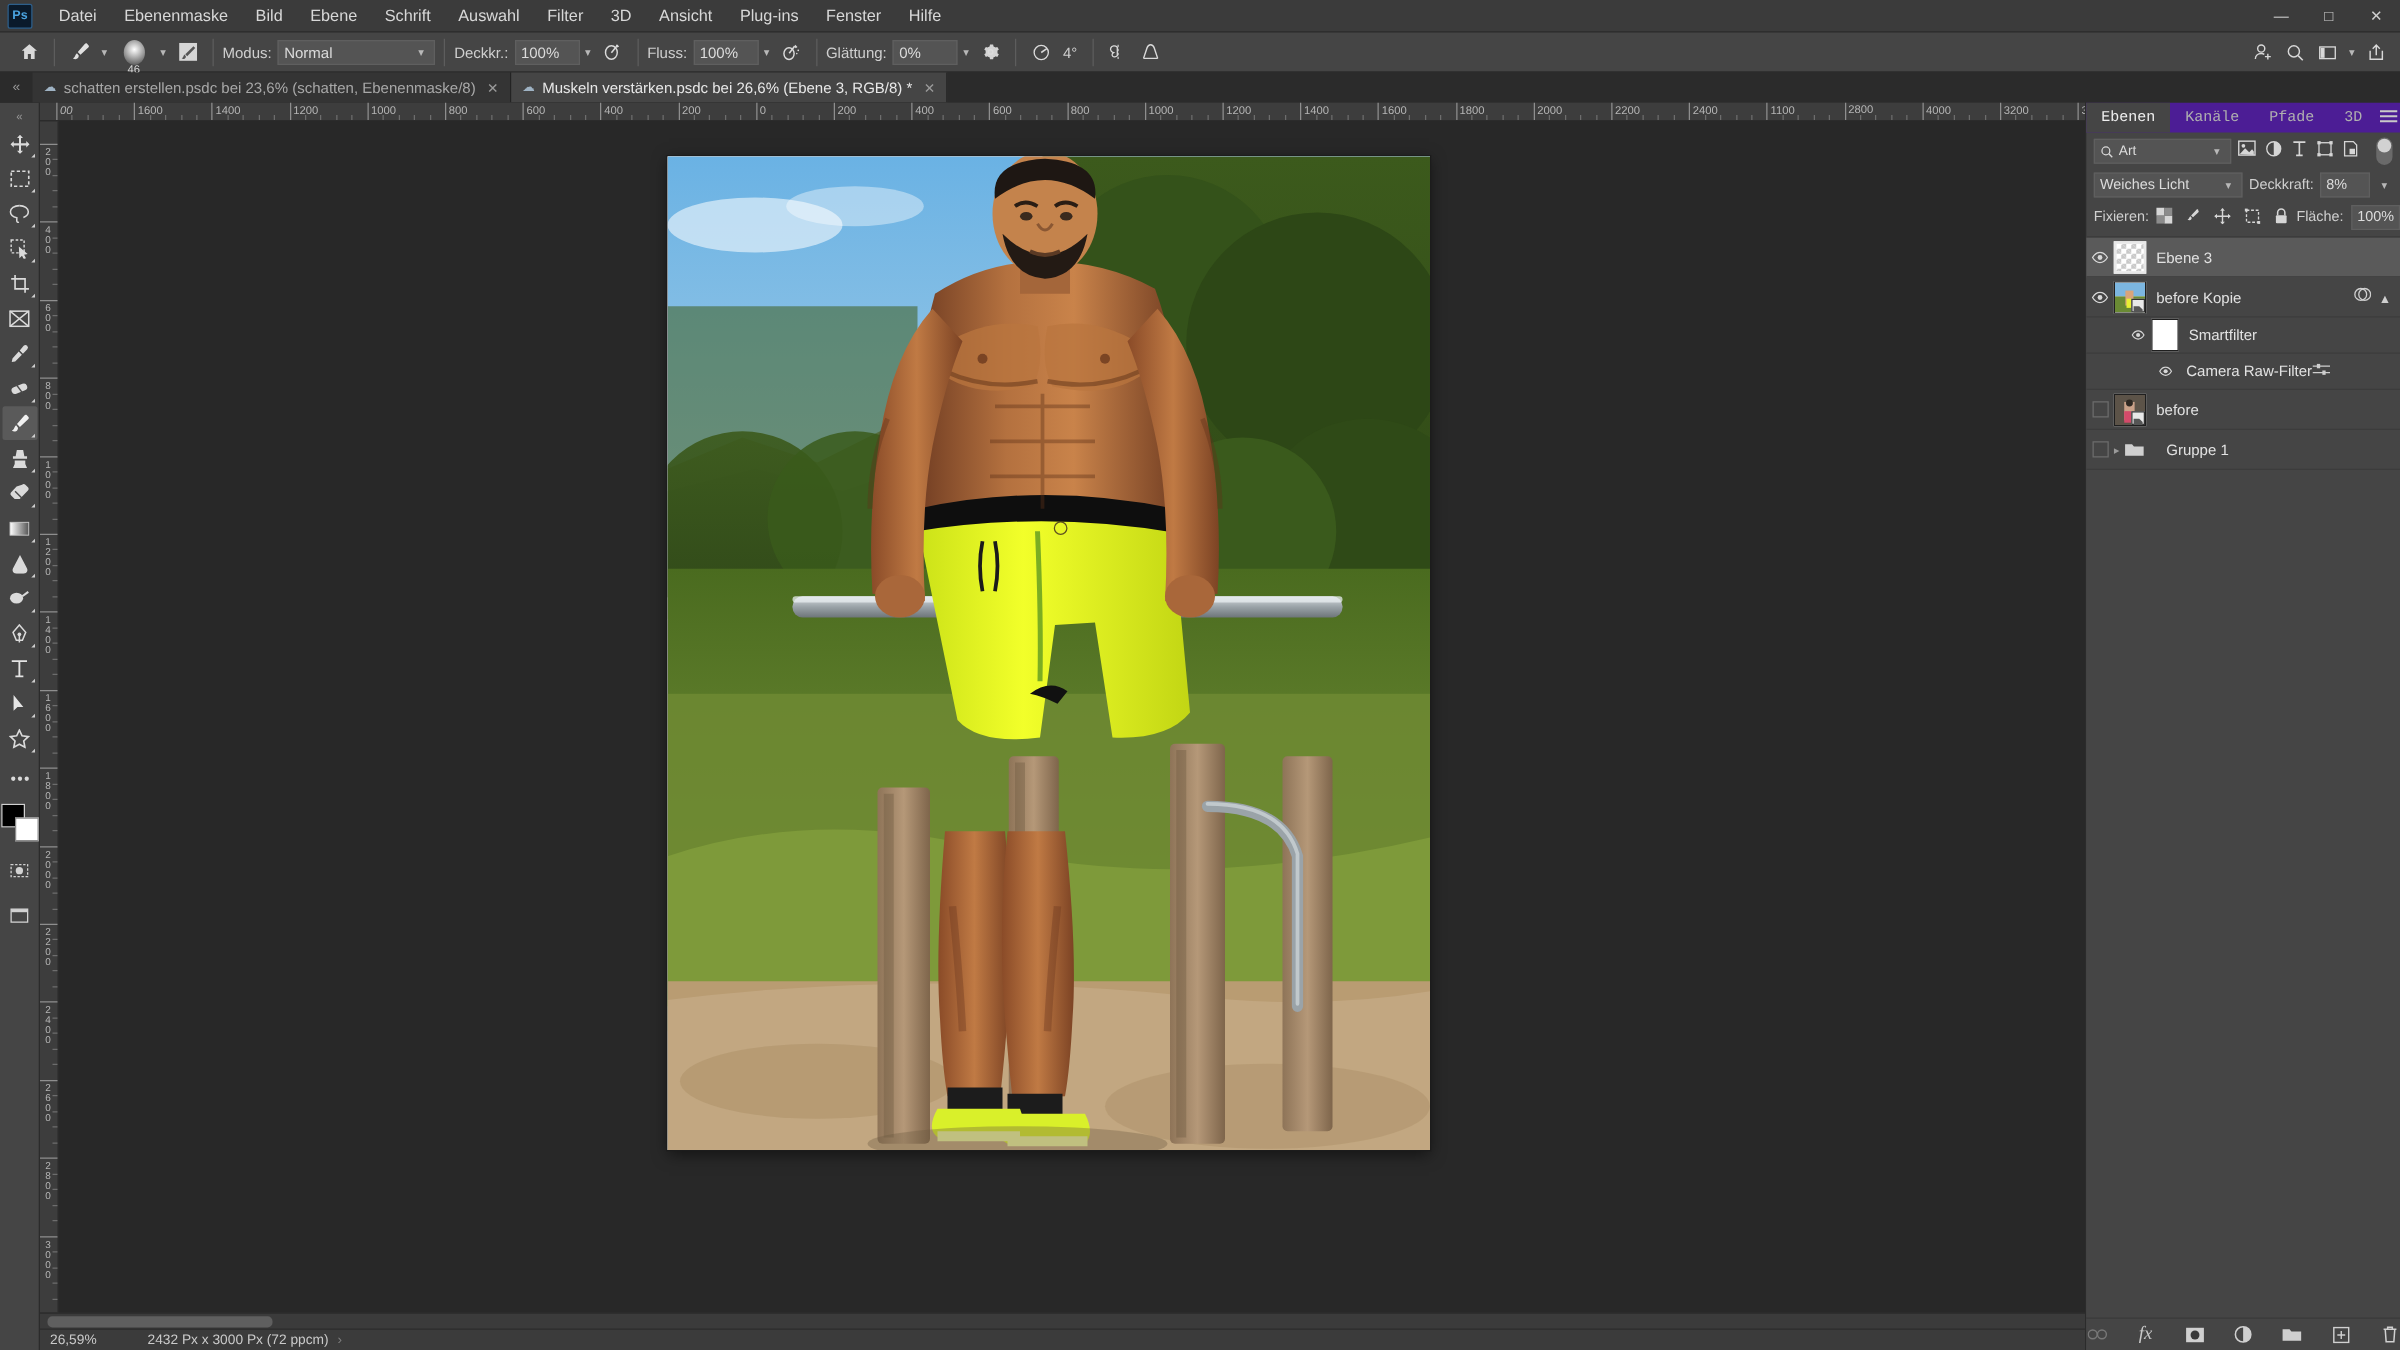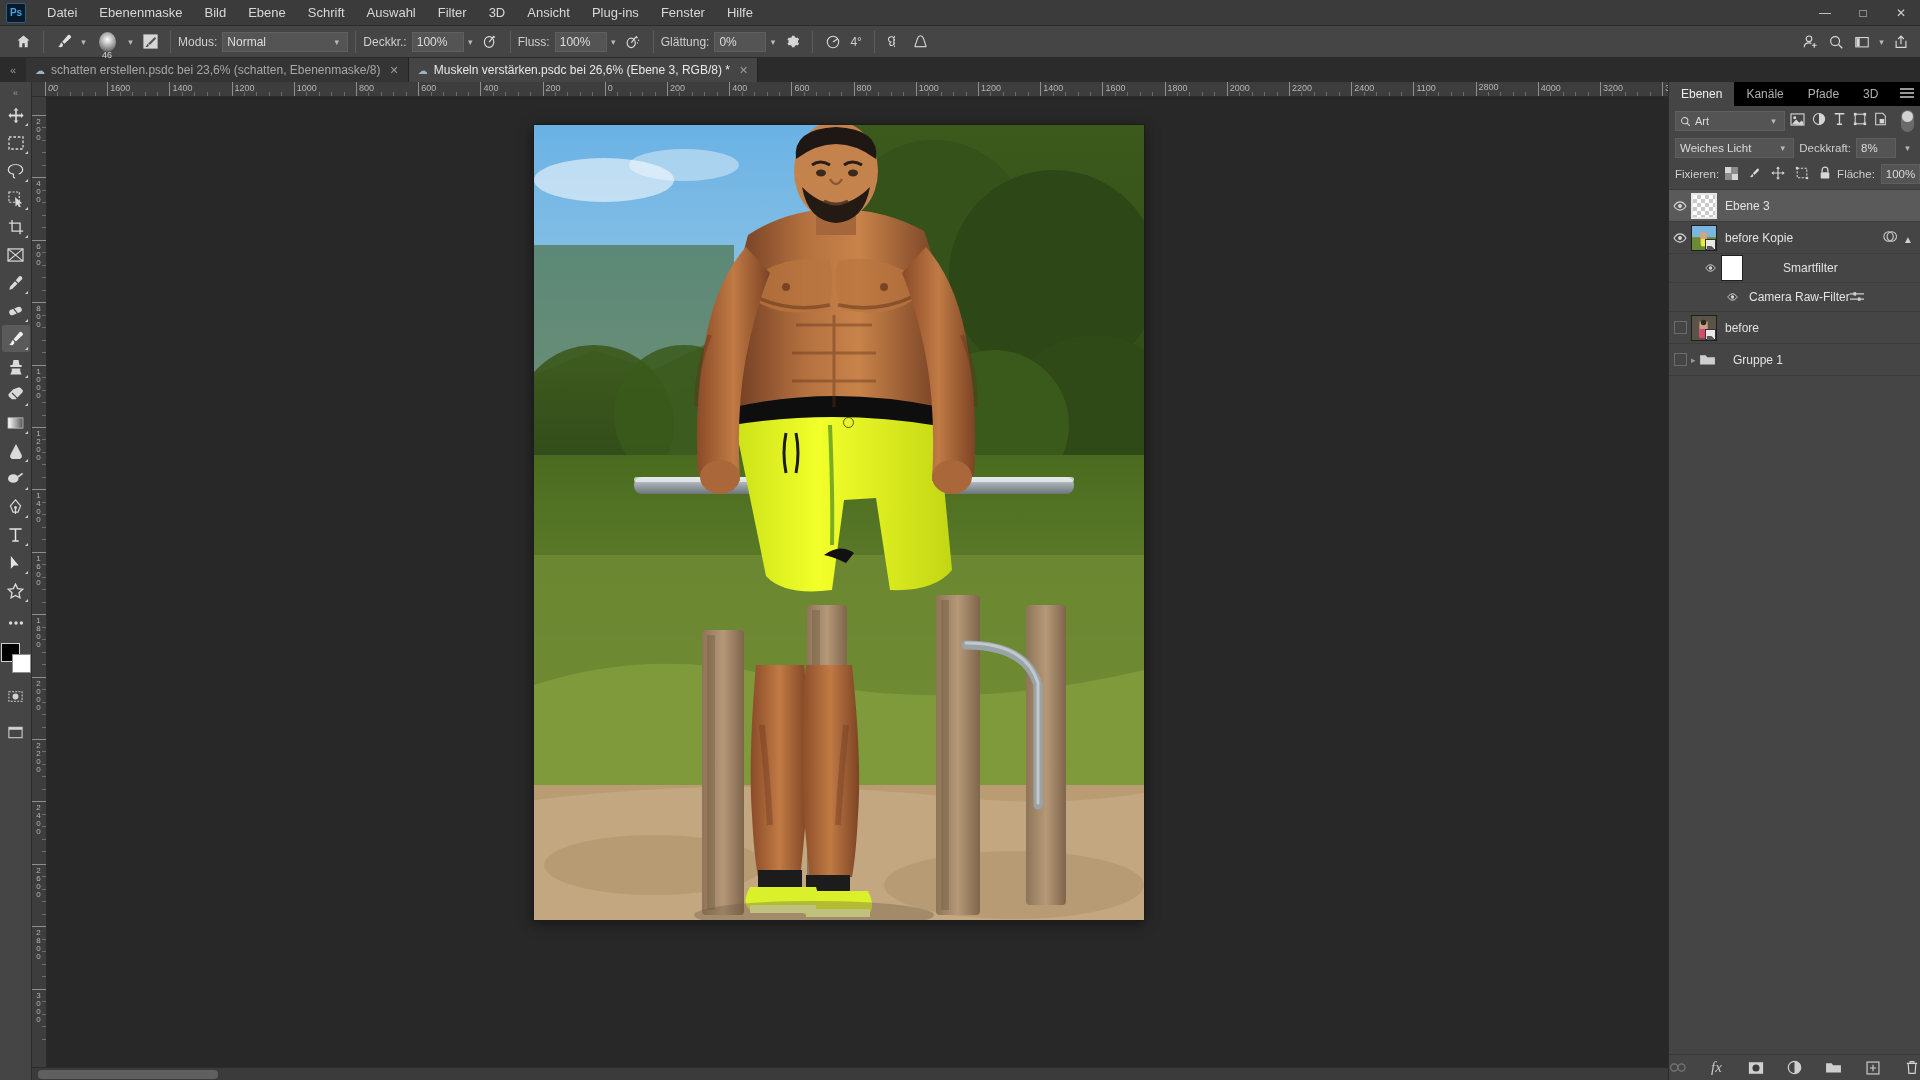--- a/index.html
+++ b/index.html
@@ -86,21 +86,21 @@
   #scroll-h{ height:13px; background:#3b3b3b; border-top:1px solid #2b2b2b;
              display:flex; align-items:center;}
   #statusbar{ height:17px; background:#3b3b3b; display:flex; align-items:center;
               font-size:11px; color:#cacaca; padding-left:8px; border-top:1px solid #2f2f2f;}
   #statusbar .zoom{ width:78px; }
   #statusbar .sep{ color:#7f7f7f; margin:0 7px;}
 
   
   #rightpanel{ width:252px; background:#454545; border-left:1px solid #2b2b2b;
                display:flex; flex-direction:column;}
-  #panel-tabs{ height:24px; background:#000000; display:flex; align-items:stretch;}
+  #panel-tabs{ height:24px; background:#4c1d95; display:flex; align-items:stretch;font-family:Liberation Mono, monospace;}
   .ptab{ display:flex;align-items:center; padding:0 12px; font-size:12px; color:#b0b0b0;}
   .ptab.active{ background:#454545; color:#efefef; }
   #panel-menu{ margin-left:auto; width:26px; display:flex;align-items:center;justify-content:center;
                color:#c9c9c9;}
   .prow{ display:flex; align-items:center; padding:4px 6px; }
   .searchbox{ width:110px; height:20px; background:#545454; border:1px solid #5f5f5f;
               display:flex; align-items:center; font-size:11px; color:#dcdcdc; padding:0 4px;}
   .filter-icons{ display:flex; align-items:center; margin-left:5px; gap:7px; color:#d5d5d5;}
   .toggle-pill{ margin-left:auto; width:13px;height:22px;border-radius:7px;background:#6a6a6a;
                 position:relative;}
@@ -908,20 +908,25 @@
             <ellipse cx="280" cy="790" rx="120" ry="14" fill="#6b5a40" opacity=".35"></ellipse>
           </svg>
           <div style="position:absolute;left:309px;top:292px;width:11px;height:11px;border:1px solid rgba(60,40,30,.8);border-radius:50%;"></div>
         </div>
 
       </div>
     </div>
     <div id="scroll-h">
       <div style="height:9px;background:#5f5f5f;border-radius:4px;margin-left:6px;width:180px;"></div>
     </div>
+    <div id="statusbar">
+      <span class="zoom">26,59%</span>
+      <span>2432 Px x 3000 Px (72 ppcm)</span>
+      <span class="sep">›</span>
+    </div>
   </div>
 
   <div id="rightpanel">
     <div id="panel-tabs">
         <div class="ptab active">Ebenen</div>
         <div class="ptab">Kanäle</div>
         <div class="ptab">Pfade</div>
         <div class="ptab">3D</div>
         <div id="panel-menu">
           <svg width="14" height="12" viewBox="0 0 14 12">
@@ -1049,21 +1054,21 @@
           </span>
         </div>
         <div class="sublayer">
           <div class="eye" style="margin-left: 30px;">
             <svg width="11" height="8" viewBox="0 0 16 11">
               <path d="M8 .8C4 .8 1.2 5.5 1.2 5.5S4 10.2 8 10.2s6.8-4.7 6.8-4.7S12 .8 8 .8z" fill="none" stroke="#d7d7d7" stroke-width="1.4"></path>
               <circle cx="8" cy="5.5" r="2.4" fill="#d7d7d7"></circle>
             </svg>
           </div>
           <div class="thumb" style="background: rgb(255, 255, 255); width: 22px; height: 26px;"></div>
-          <span class="lname" style="margin-left: 32px;">Smartfilter</span>
+          <span class="lname" style="margin-left: 0;">Smartfilter</span>
         </div>
         <div class="sublayer">
           <div class="eye" style="margin-left: 52px;">
             <svg width="11" height="8" viewBox="0 0 16 11">
               <path d="M8 .8C4 .8 1.2 5.5 1.2 5.5S4 10.2 8 10.2s6.8-4.7 6.8-4.7S12 .8 8 .8z" fill="none" stroke="#d7d7d7" stroke-width="1.4"></path>
               <circle cx="8" cy="5.5" r="2.4" fill="#d7d7d7"></circle>
             </svg>
           </div>
           <span style="width: 6px;"></span>
           <span class="lname">Camera Raw-Filter</span>

